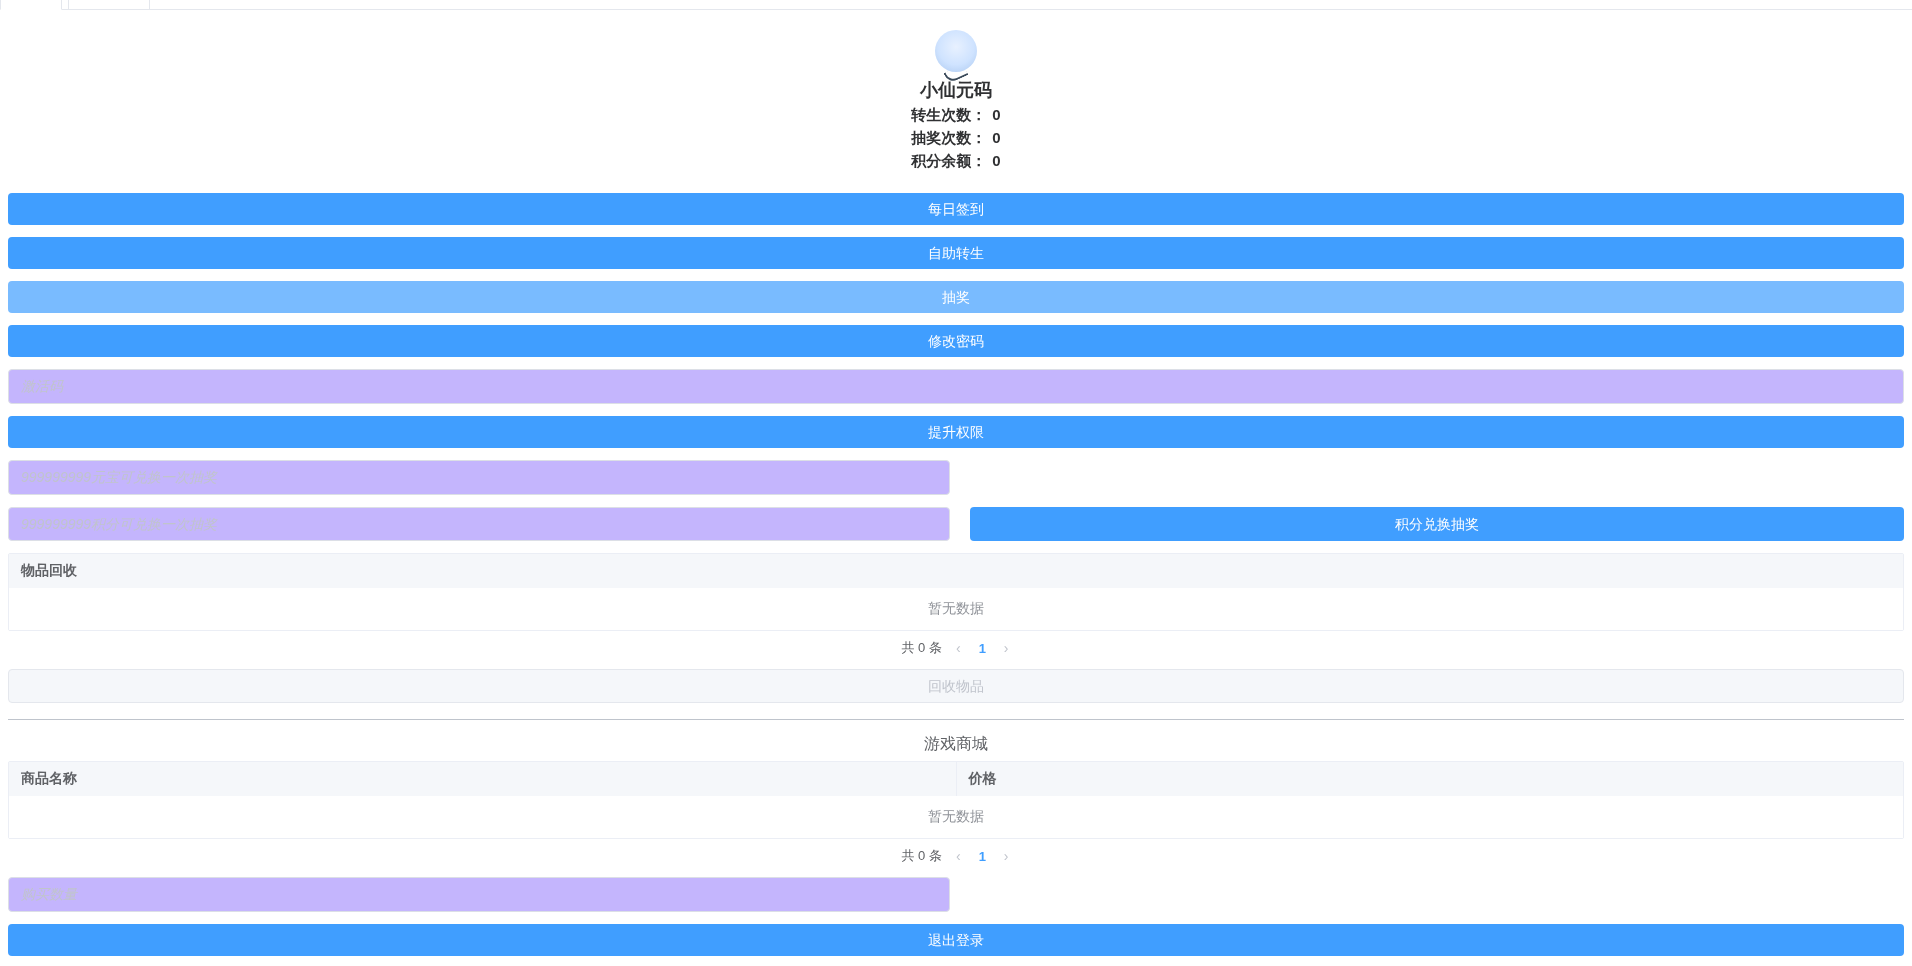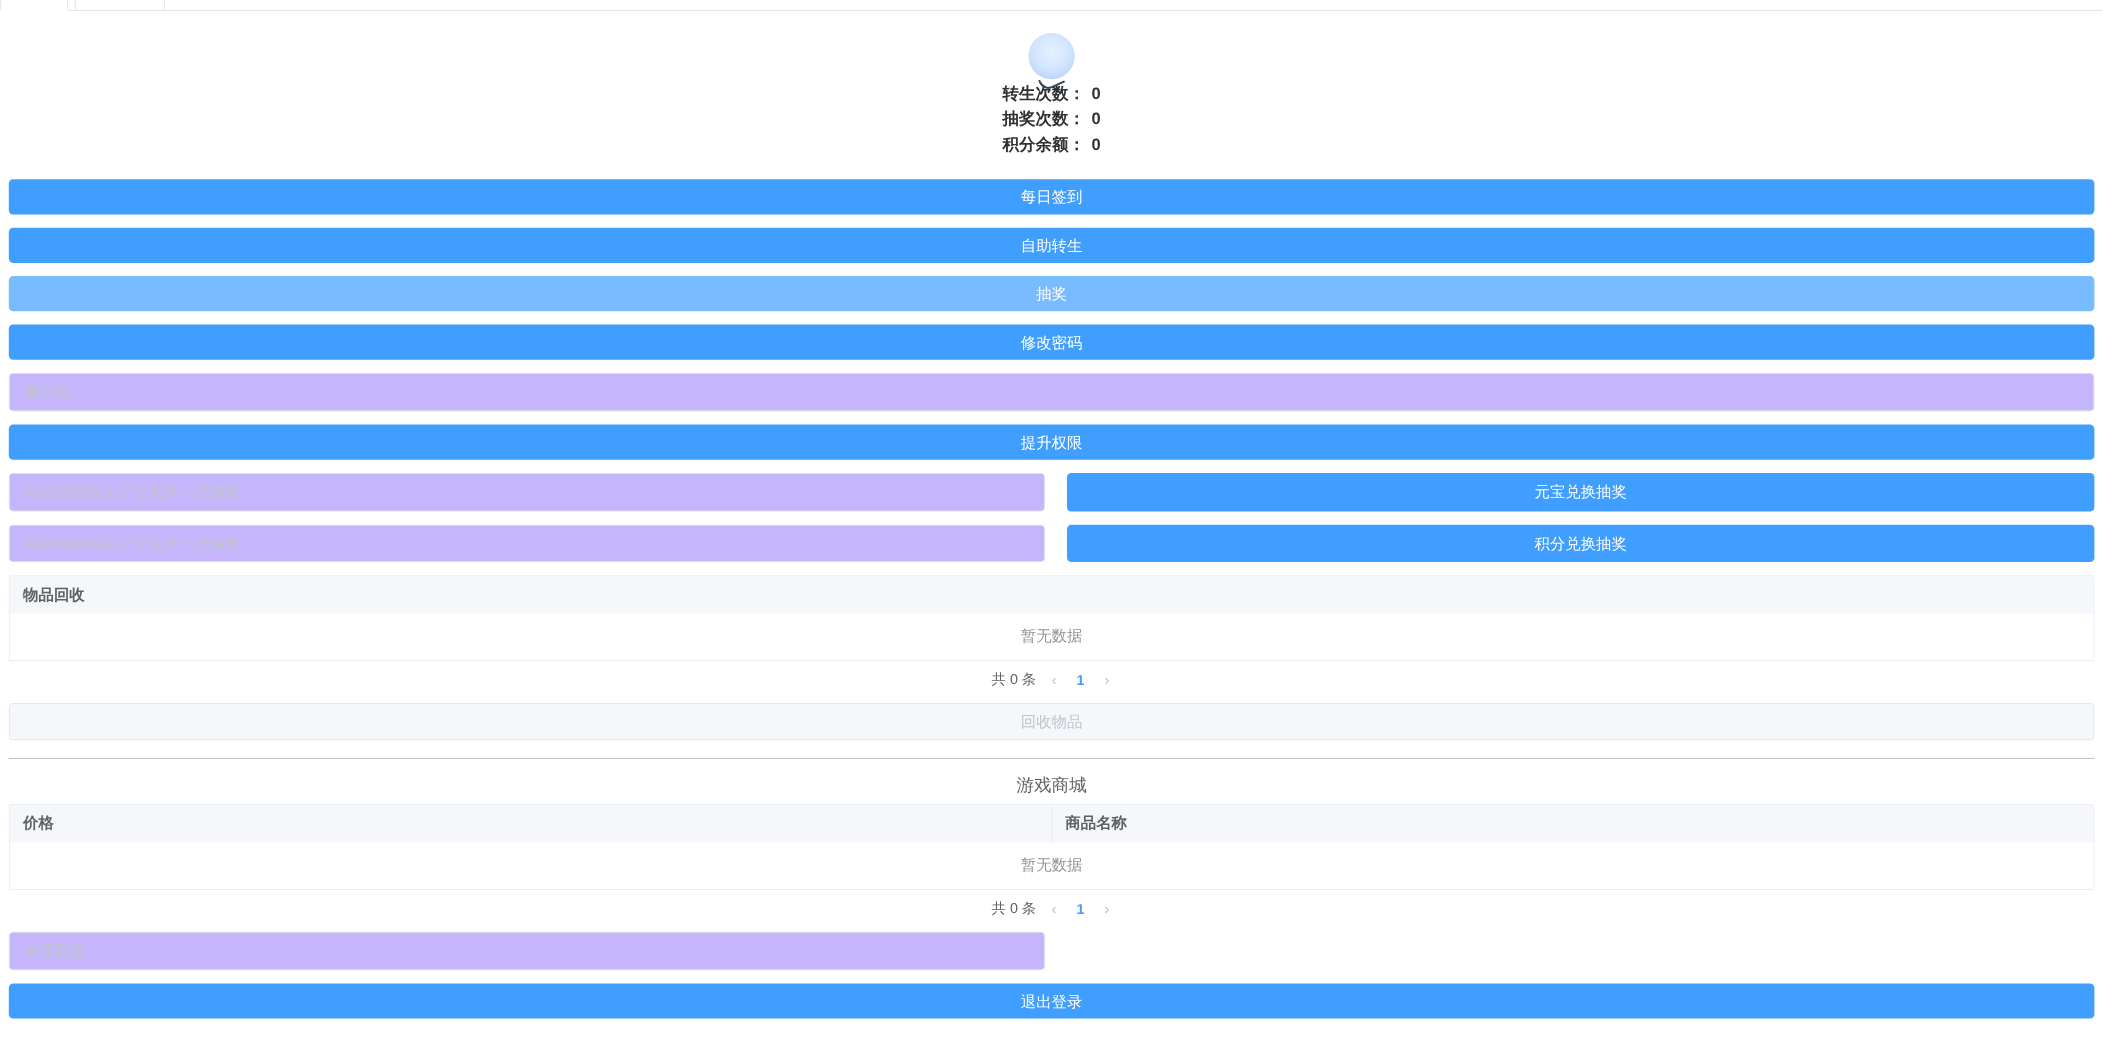--- a/index.html
+++ b/index.html
@@ -194,20 +194,21 @@
 </style>
 </head>
 <body>
 
 <div class="tabs-header"></div>
 
 <div class="page">
 
   <div class="profile">
     <div class="avatar"></div>
+    <div class="profile-name">小仙元码</div>
     <div class="stat-line">
       <span>转生次数：</span><span class="v">0</span>
     </div>
     <div class="stat-line">
       <span>抽奖次数：</span><span class="v">0</span>
     </div>
     <div class="stat-line">
       <span>积分余额：</span><span class="v">0</span>
     </div>
   </div>
@@ -216,21 +217,20 @@
   <button class="btn btn-primary">自助转生</button>
   <button class="btn btn-light">抽奖</button>
   <button class="btn btn-primary">修改密码</button>
 
   <input class="input" type="text" placeholder="激活码" style="">
 
   <button class="btn btn-primary">提升权限</button>
 
   <div class="row2">
     <input class="input" type="text" placeholder="999999999元宝可兑换一次抽奖" style="">
-    <button class="btn btn-primary">元宝兑换抽奖</button>
   </div>
 
   <div class="row2">
     <input class="input" type="text" placeholder="999999999积分可兑换一次抽奖" style="">
     <button class="btn btn-primary">积分兑换抽奖</button>
   </div>
 
   
   <div class="table">
     <div class="table-head">
@@ -250,22 +250,22 @@
   </div>
   <button class="btn btn-disabled" style="margin-top:4px">回收物品</button>
 
   <div class="divider"></div>
 
   <div class="section-title-small">游戏商城</div>
 
   
   <div class="table" style="margin-top:4px">
     <div class="table-head">
+      <div class="th">商品名称</div>
       <div class="th">价格</div>
-      <div class="th">商品名称</div>
     </div>
     <div class="table-empty">暂无数据</div>
   </div>
   <div class="pagination">
     <span class="total">
       <span>共</span>
       <span>0</span>
       <span>条</span>
     </span>
     <span class="pg-btn">‹</span>

